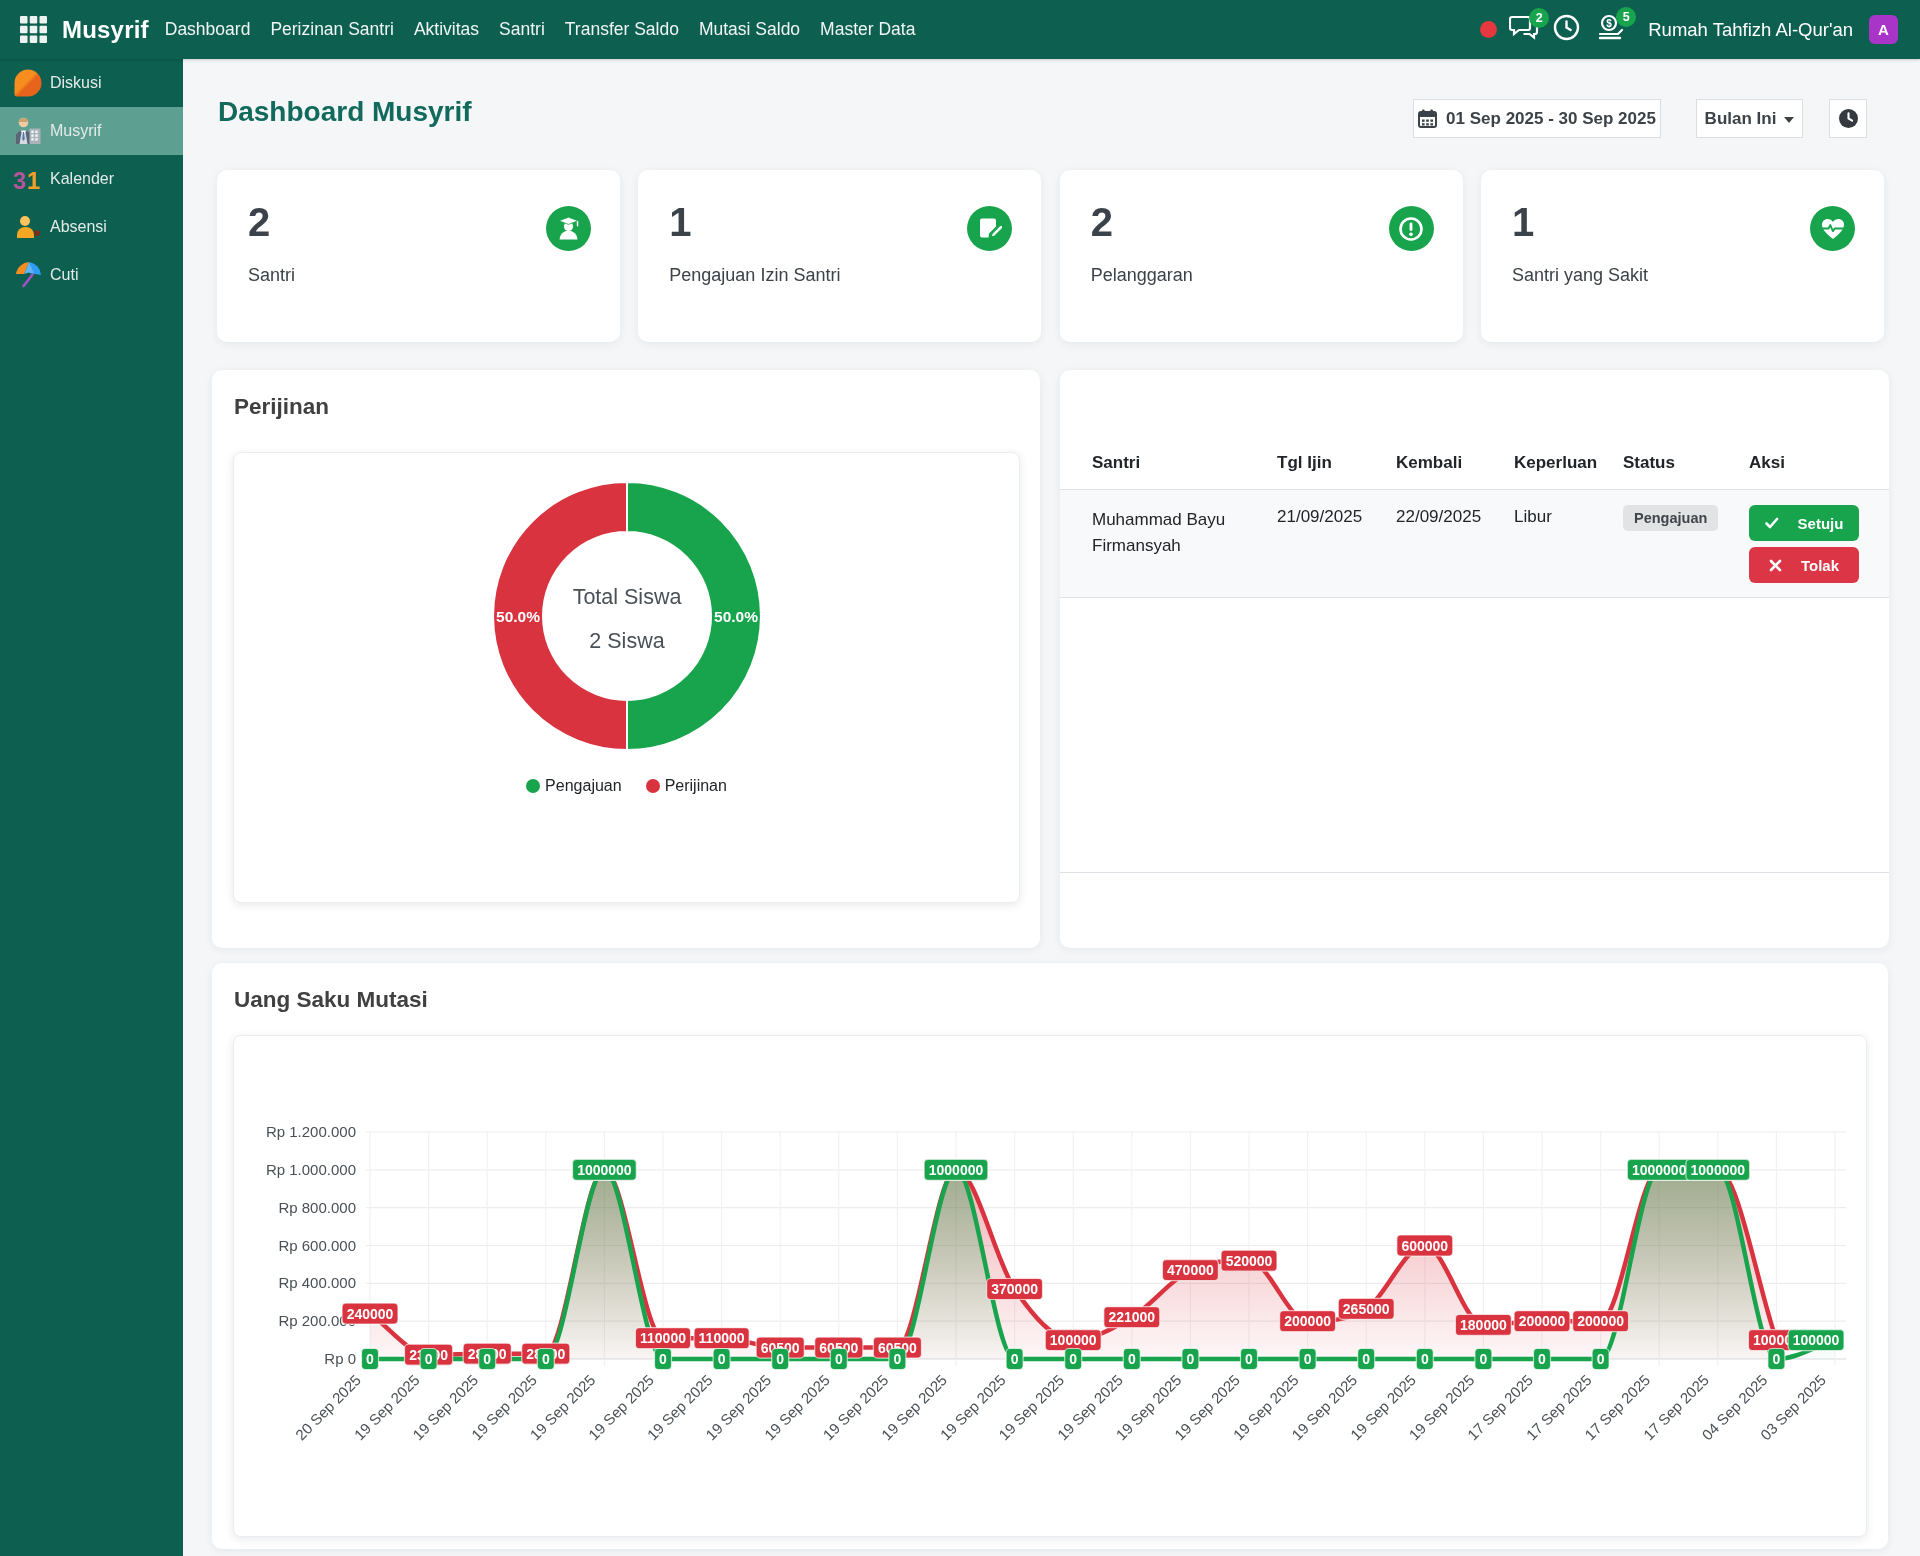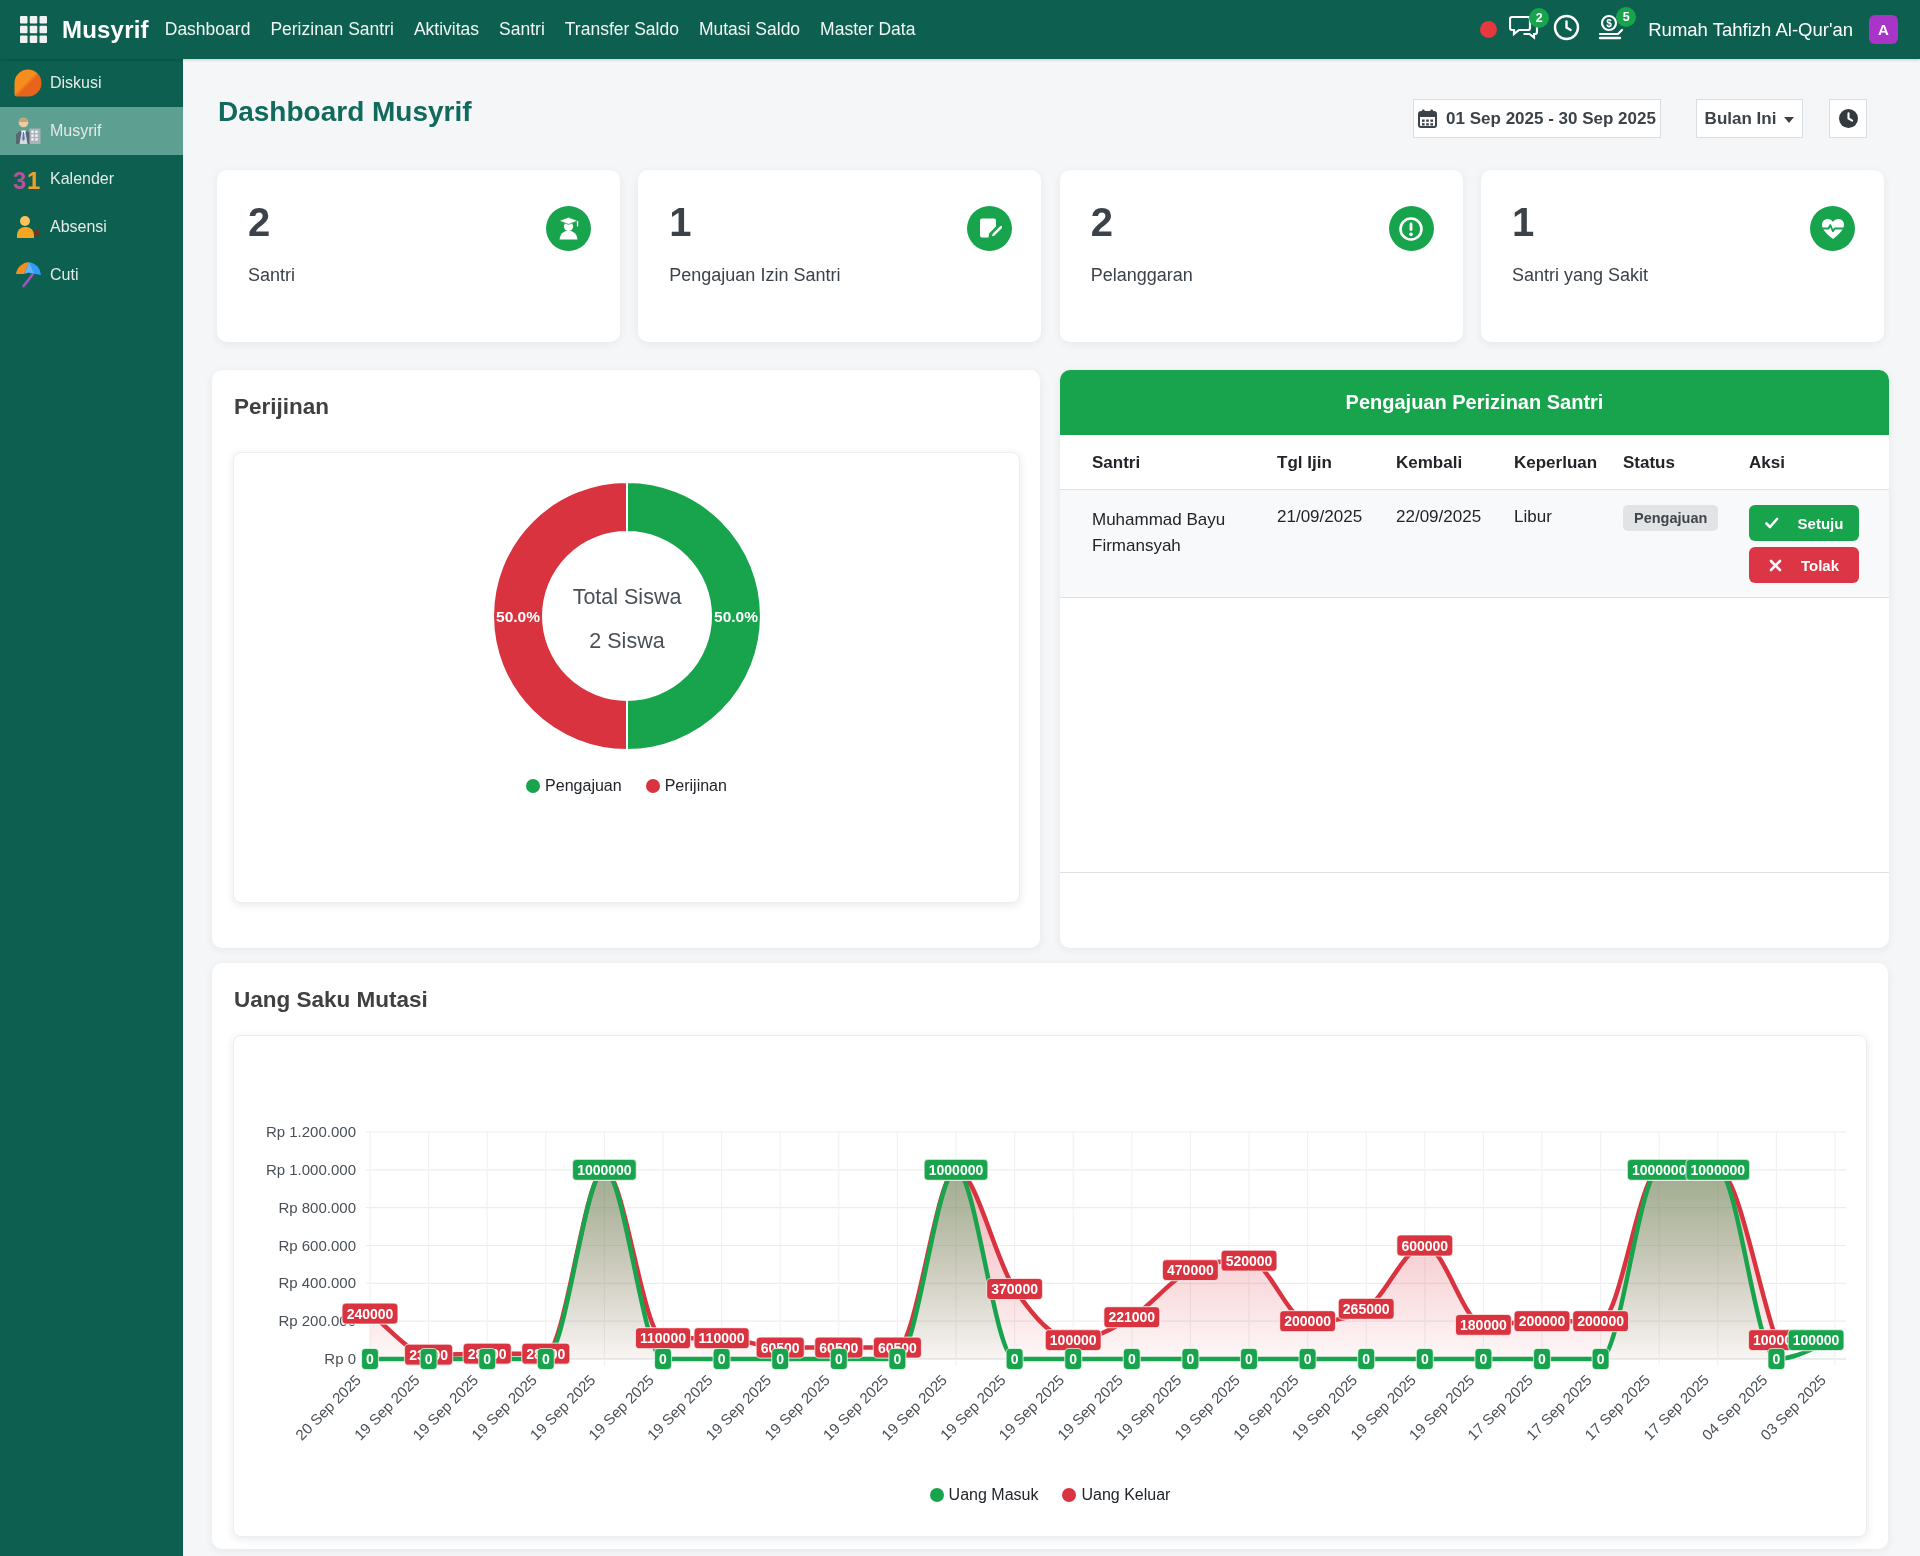--- a/index.html
+++ b/index.html
@@ -292,23 +292,20 @@
           </div>
           <div class="leg-item">
             <div class="leg-dot" style="background:#d9333f;"></div>
             <div class="leg-text">Perijinan</div>
           </div>
         </div>
     </div>
   </div>
 
   <div class="card" id="permits-card">
-    <div id="permits-header">
-      <div id="permits-title">Pengajuan Perizinan Santri</div>
-    </div>
     <div class="hdr-row" id="permits-thead">
         <div class="th-cell" style="left:32px;">Santri</div>
         <div class="th-cell" style="left:217px;">Tgl Ijin</div>
         <div class="th-cell" style="left:336px;">Kembali</div>
         <div class="th-cell" style="left:454px;">Keperluan</div>
         <div class="th-cell" style="left:563px;">Status</div>
         <div class="th-cell" style="left:689px;">Aksi</div>
       </div>
     <div class="data-row" id="permits-trow">
         <div class="td-cell" style="left:32px; top:17px; width:170px; line-height:26px;">Muhammad Bayu Firmansyah</div>
@@ -614,25 +611,15 @@
           </g>
           <g>
             <rect x="1533.9" y="312.5" width="17" height="21" rx="4" fill="#18a44d" stroke="rgba(255,255,255,0.65)" stroke-width="1.2"></rect>
             <text font-size="14" font-weight="bold" fill="#fff" x="1542.4" y="328" text-anchor="middle">0</text>
           </g>
           <g>
             <rect x="1554.0693359375" y="293.5833333333333" width="55.9306640625" height="21" rx="4" fill="#18a44d" stroke="rgba(255,255,255,0.65)" stroke-width="1.2"></rect>
             <text font-size="14" font-weight="bold" fill="#fff" x="1582.03466796875" y="309.0833333333333" text-anchor="middle">100000</text>
           </g>
         </svg>
-      <div class="legend" id="money-legend" style="left:0; top:450px; width:100%;">
-          <div class="leg-item">
-            <div class="leg-dot" style="background:#18a44d;"></div>
-            <div class="leg-text">Uang Masuk</div>
-          </div>
-          <div class="leg-item">
-            <div class="leg-dot" style="background:#d9333f;"></div>
-            <div class="leg-text">Uang Keluar</div>
-          </div>
-        </div>
     </div>
   </div>
 </div>
 
 </body></html>

